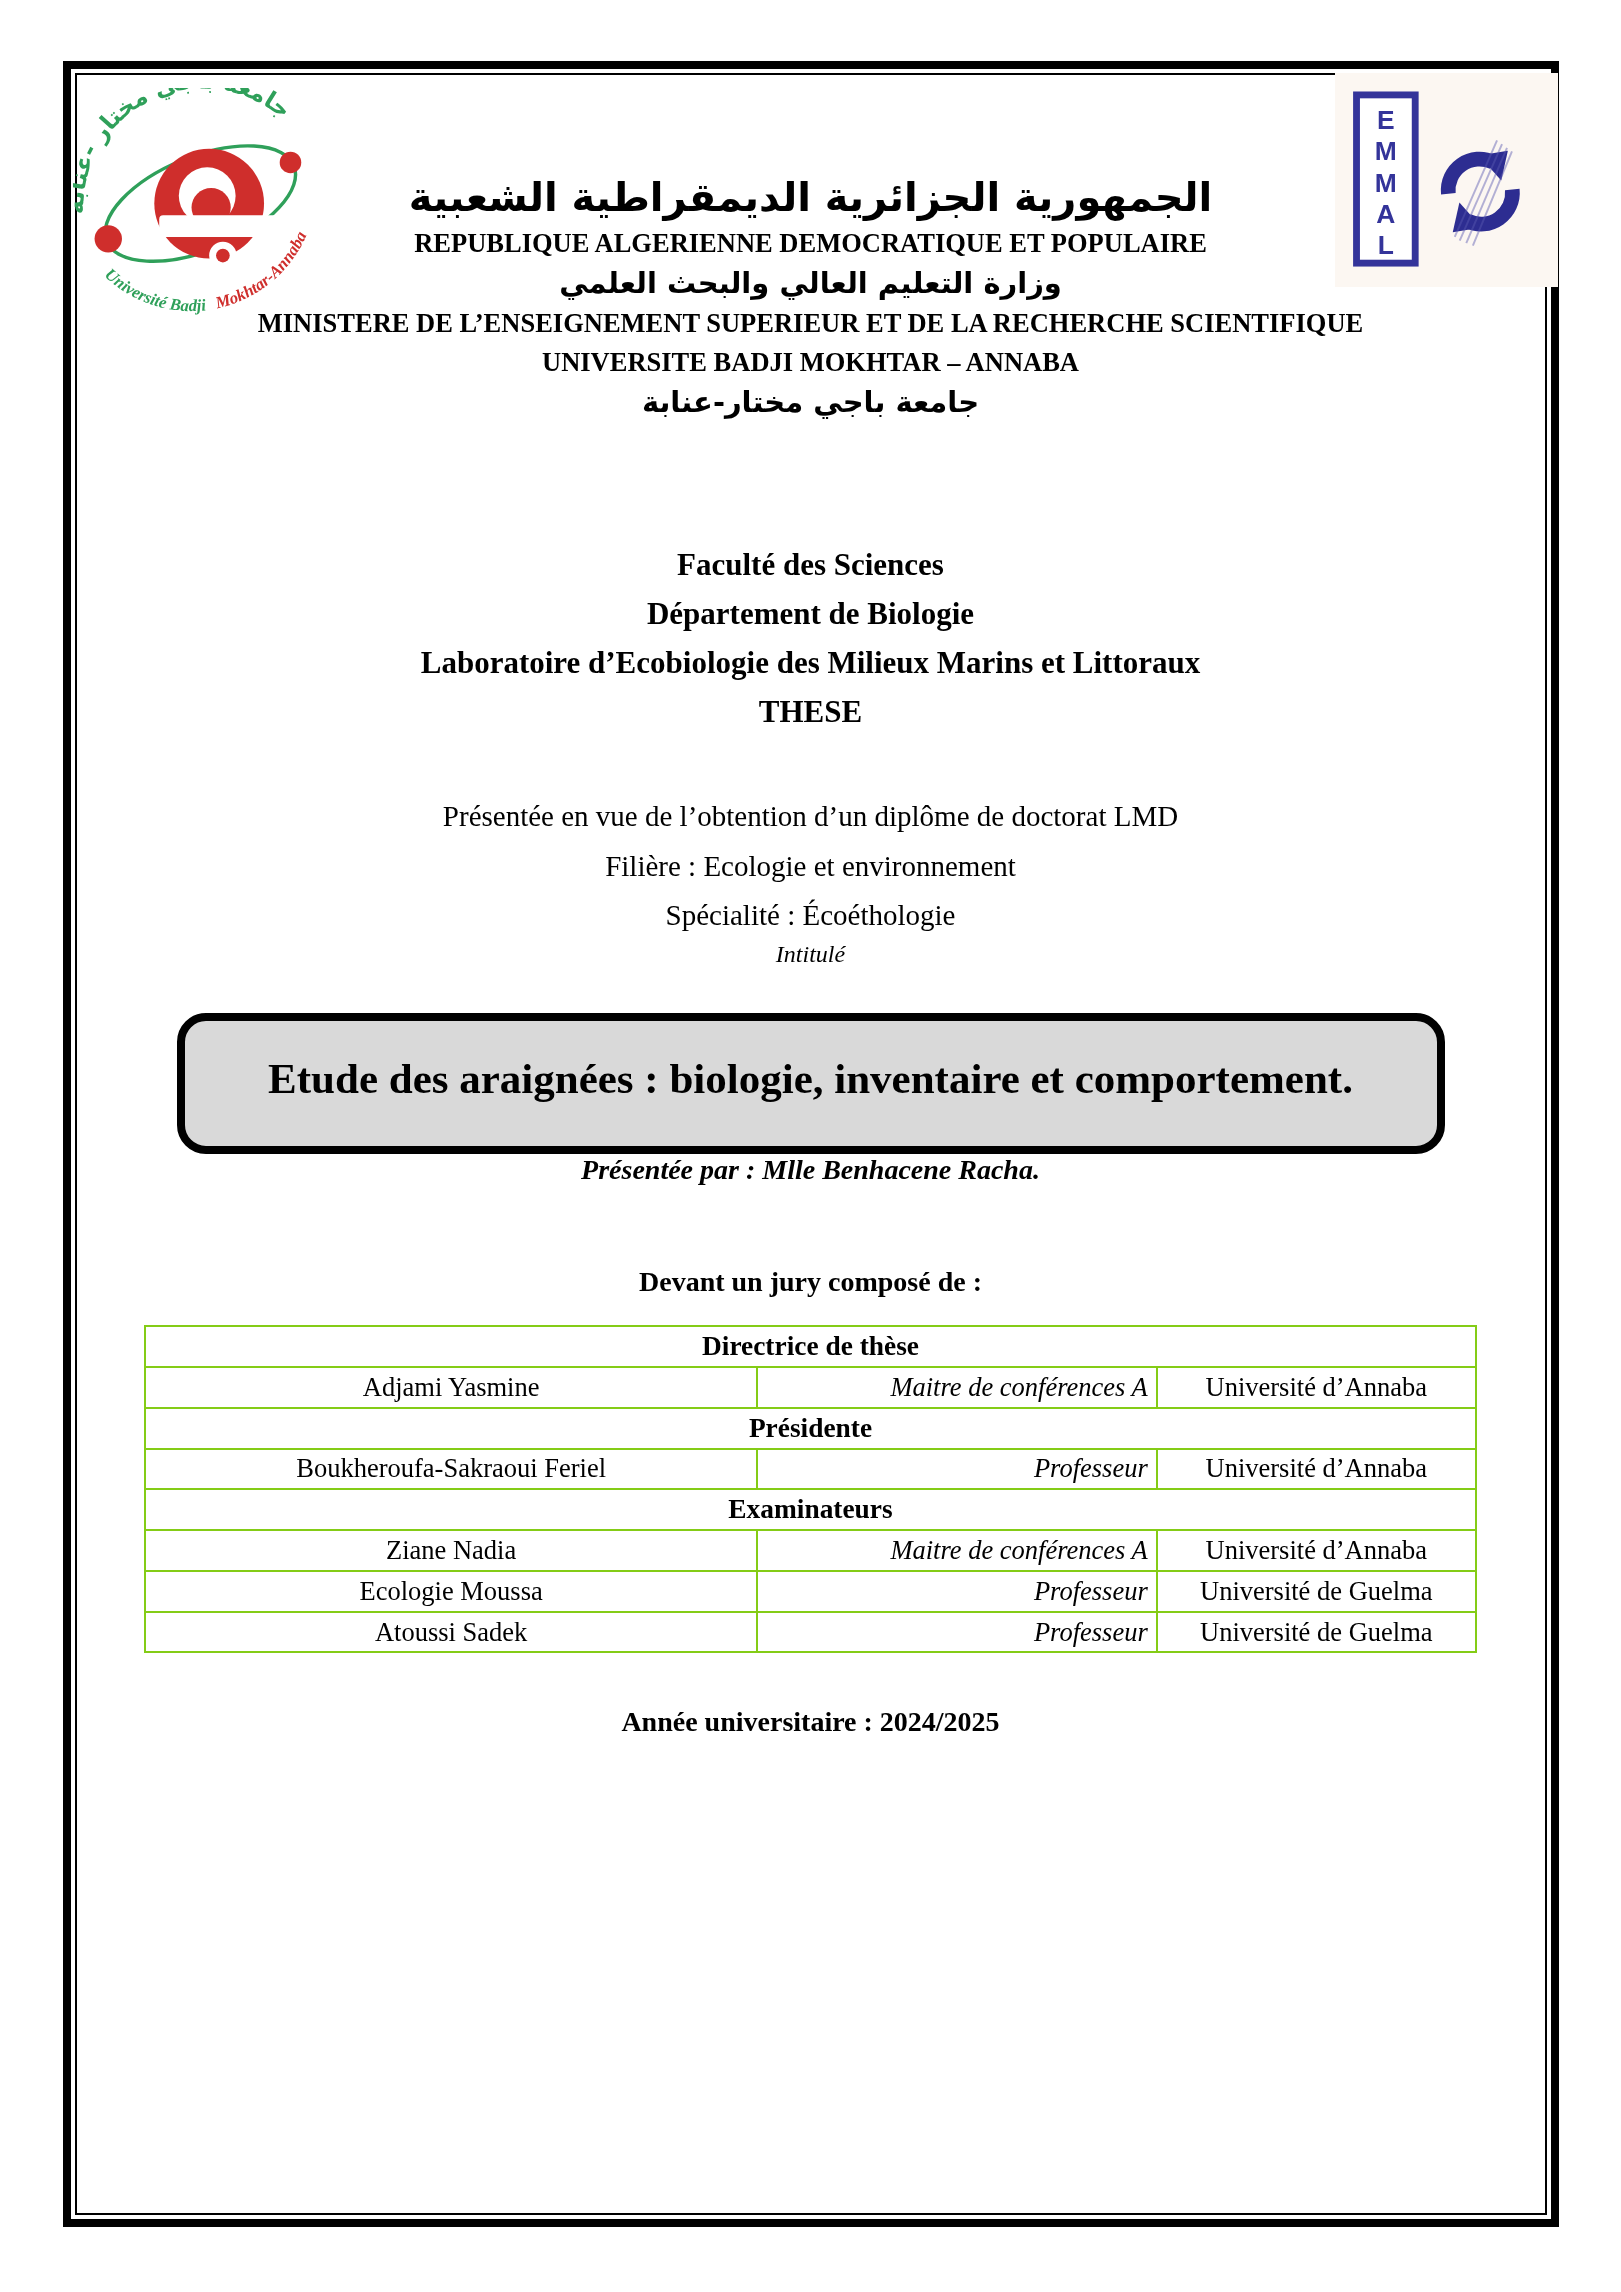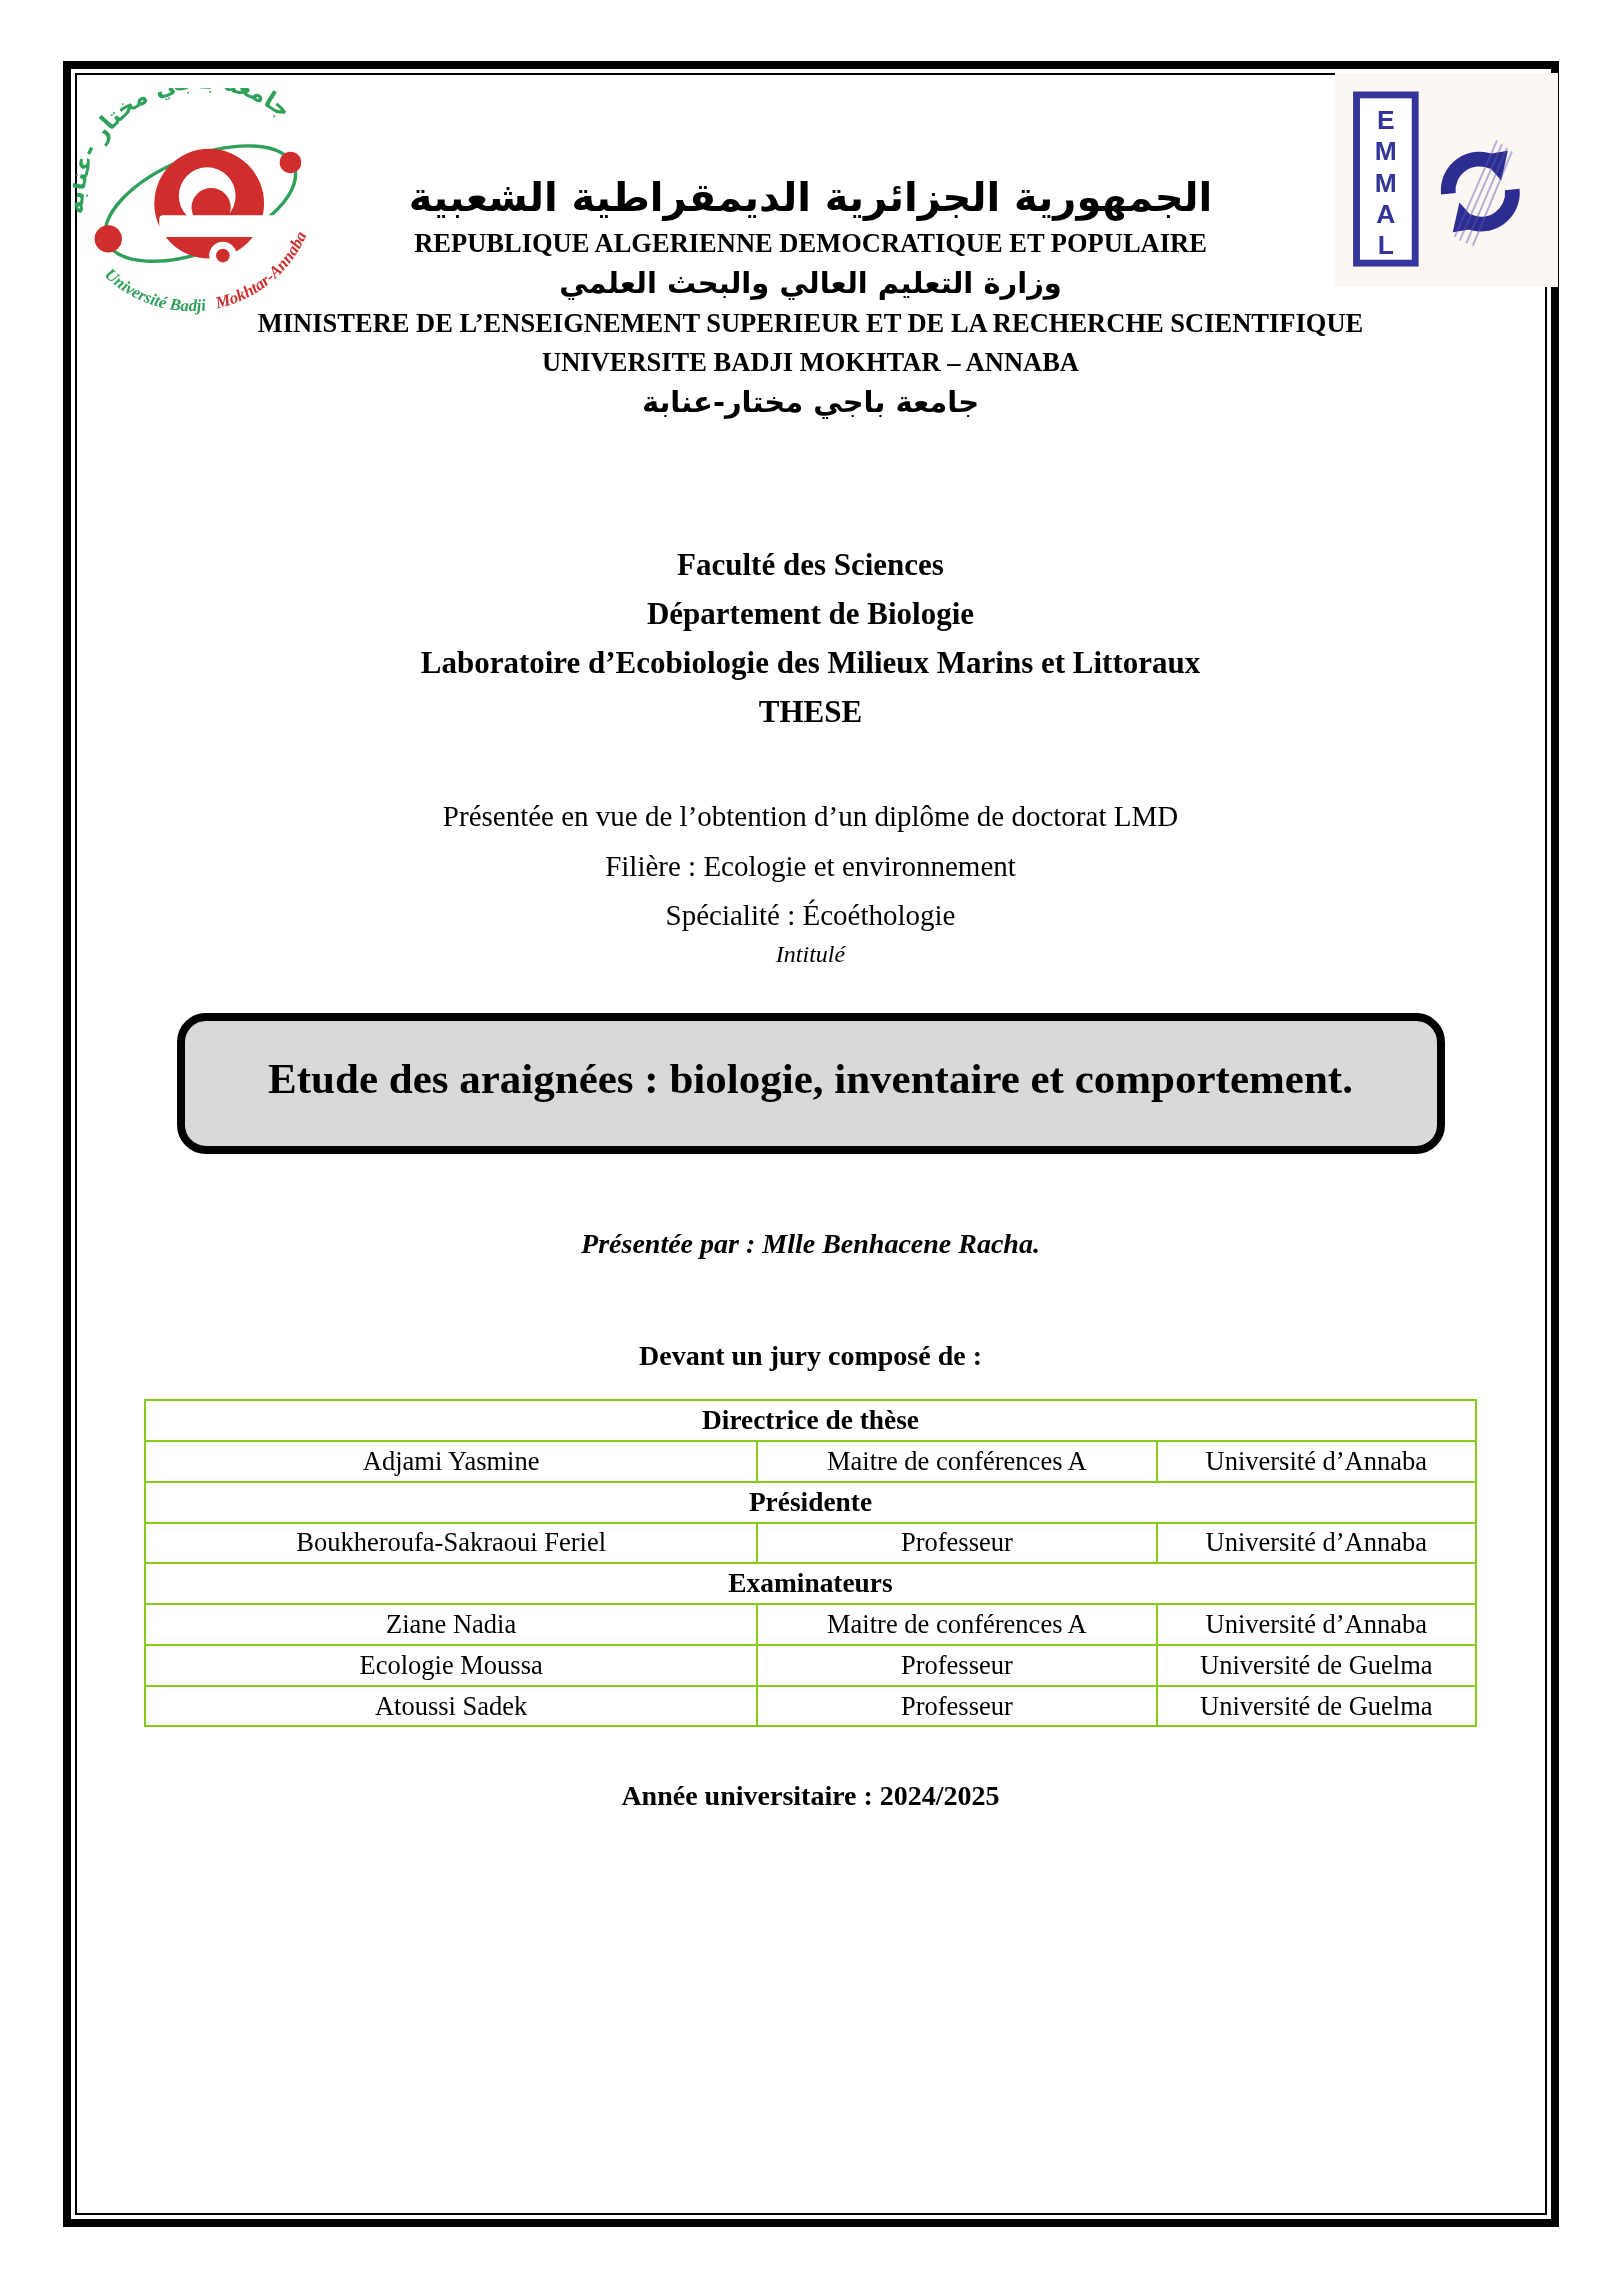--- a/index.html
+++ b/index.html
@@ -38,32 +38,32 @@
   .h-ar3{font-size:29px;line-height:1.5;}
   .inst{margin-top:116px;font-size:31px;font-weight:bold;line-height:1.58;}
   .degree{margin-top:55px;font-size:29px;line-height:1.72;}
   .intitule{font-size:24px;font-style:italic;}
   .title-box{
     margin:45px auto 0;width:1268px;box-sizing:border-box;
     background:#d9d9d9;border:8.8px solid #000;border-radius:29px;
     padding:17.6px 47px 27.4px;
     font-size:43px;font-weight:bold;line-height:1.85;
   }
-  .author{margin-top:74px;font-size:28px;font-weight:bold;font-style:italic;}
+  .author{font-size:28px;font-weight:bold;font-style:italic;}
   .jury-heading{margin-top:80px;font-size:28px;font-weight:bold;}
   table.jury{
     width:1333px;margin:27.4px auto 0;border-collapse:collapse;
     font-size:26.5px;table-layout:fixed;
   }
   table.jury td{
     border:2px solid #84cc16;padding:3.9px 7.8px;text-align:center;
     overflow:hidden;white-space:nowrap;
   }
   table.jury td.hdr{font-weight:bold;font-size:27.4px;}
-  table.jury td.grade{}
+  table.jury td.grade{font-style:italic;text-align:right;}
   .year{margin-top:53px;font-size:28px;font-weight:bold;}
 </style>
 </head>
 <body>
 
 <div class="page">
 
   <div class="frame">
     <div class="frame-inner"></div>
   </div>

